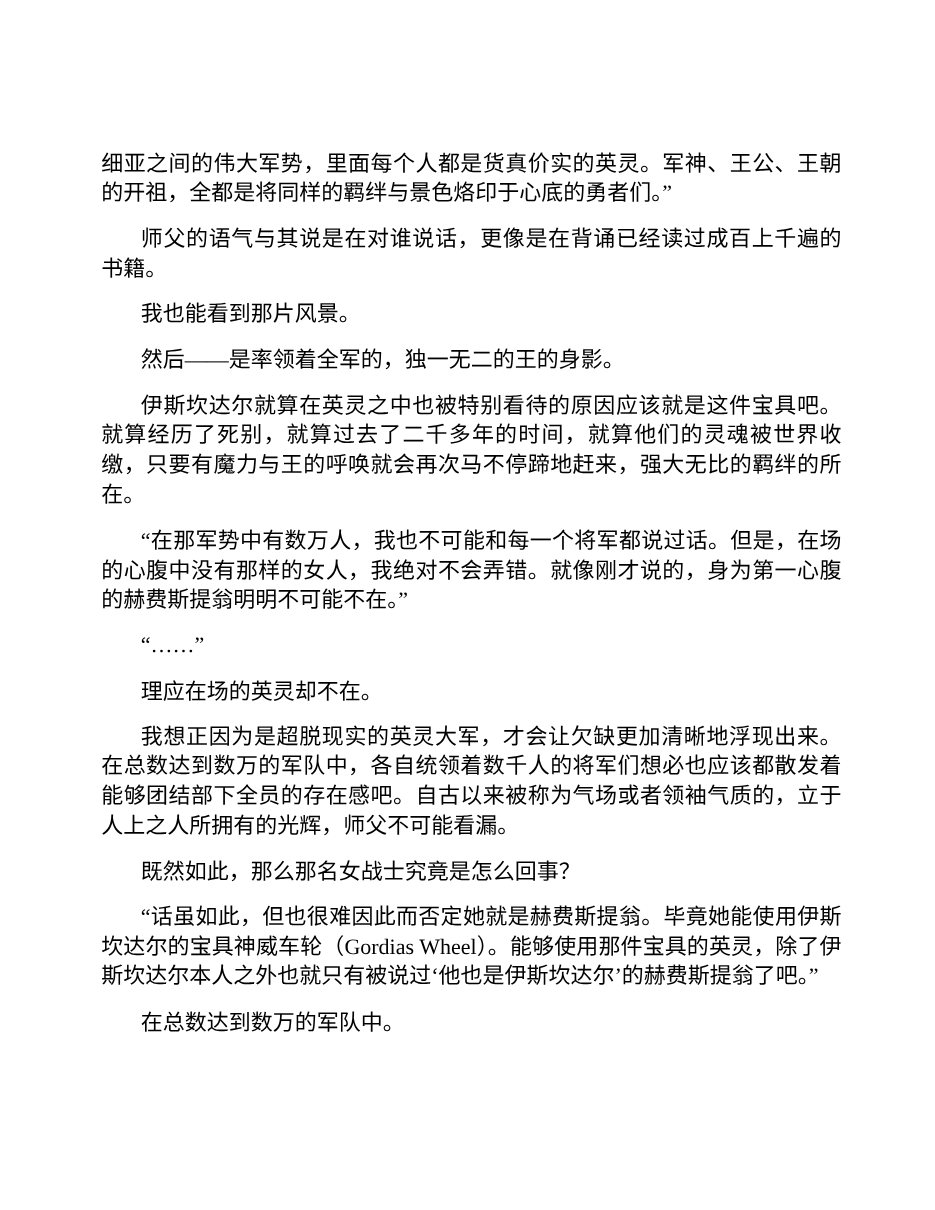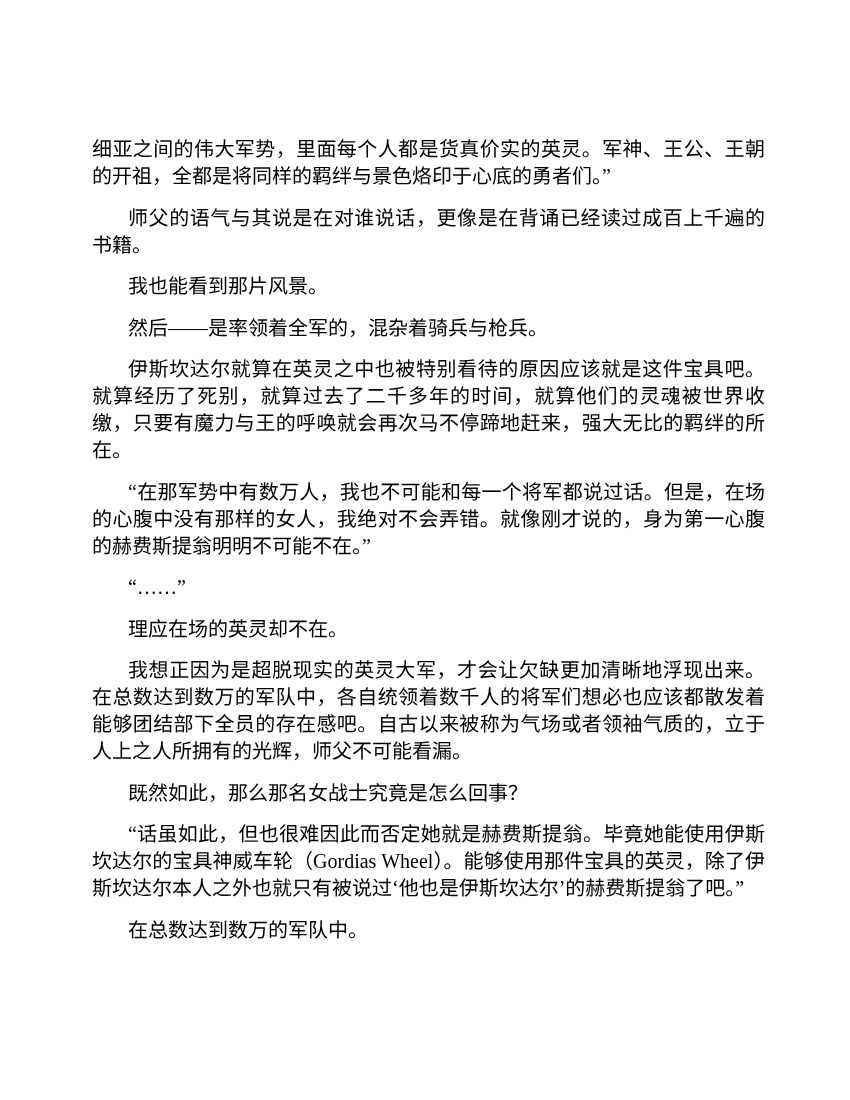--- a/index.html
+++ b/index.html
@@ -40,21 +40,21 @@
   }
 </style>
 </head>
 <body>
 
 <div class="page">
   <div class="text-block">
     <p>细亚之间的伟大军势，里面每个人都是货真价实的英灵。军神、王公、王朝的开祖，全都是将同样的羁绊与景色烙印于心底的勇者们。”</p>
     <p>师父的语气与其说是在对谁说话，更像是在背诵已经读过成百上千遍的书籍。</p>
     <p>我也能看到那片风景。</p>
-    <p>然后——是率领着全军的，混杂着骑兵与枪兵。</p>
+    <p>然后——是率领着全军的，独一无二的王的身影。</p>
     <p>伊斯坎达尔就算在英灵之中也被特别看待的原因应该就是这件宝具吧。就算经历了死别，就算过去了二千多年的时间，就算他们的灵魂被世界收缴，只要有魔力与王的呼唤就会再次马不停蹄地赶来，强大无比的羁绊的所在。</p>
     <p>“在那军势中有数万人，我也不可能和每一个将军都说过话。但是，在场的心腹中没有那样的女人，我绝对不会弄错。就像刚才说的，身为第一心腹的赫费斯提翁明明不可能不在。”</p>
     <p>“……”</p>
     <p>理应在场的英灵却不在。</p>
     <p>我想正因为是超脱现实的英灵大军，才会让欠缺更加清晰地浮现出来。在总数达到数万的军队中，各自统领着数千人的将军们想必也应该都散发着能够团结部下全员的存在感吧。自古以来被称为气场或者领袖气质的，立于人上之人所拥有的光辉，师父不可能看漏。</p>
     <p>既然如此，那么那名女战士究竟是怎么回事？</p>
     <p>“话虽如此，但也很难因此而否定她就是赫费斯提翁。毕竟她能使用伊斯坎达尔的宝具神威车轮（Gordias Wheel）。能够使用那件宝具的英灵，除了伊斯坎达尔本人之外也就只有被说过‘他也是伊斯坎达尔’的赫费斯提翁了吧。”</p>
     <p>在总数达到数万的军队中。</p>
   </div>
 </div>

